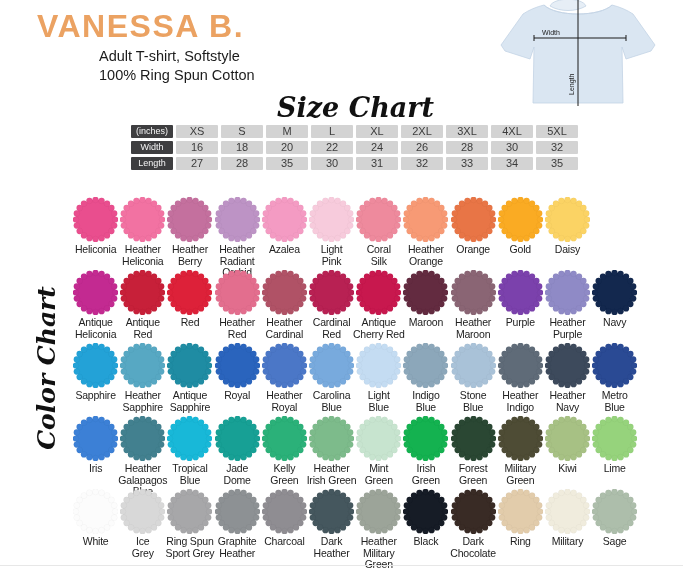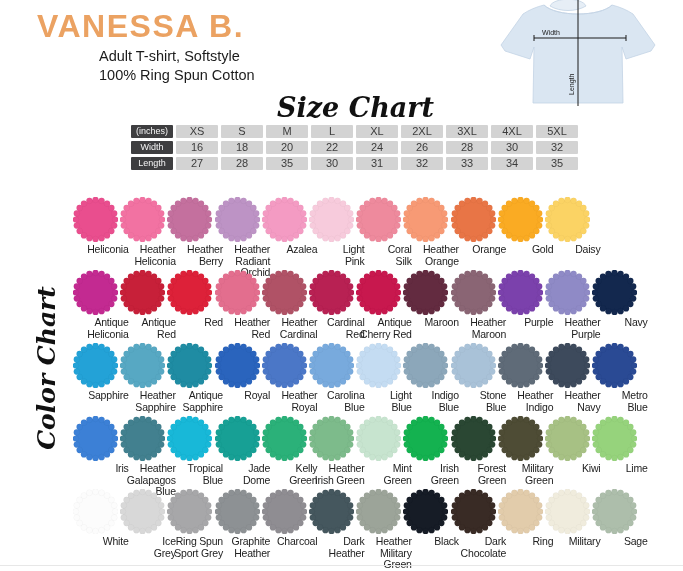--- a/index.html
+++ b/index.html
@@ -34,21 +34,21 @@
     position:absolute;left:-43px;top:348px;width:180px;height:40px;line-height:40px;
     text-align:center;transform:rotate(-90deg);
     font-family:"DejaVu Serif",serif;font-style:italic;font-weight:bold;font-size:25px;color:#111;
   }
   .color-grid{position:absolute;left:72px;top:197px;width:566px;}
   .sw-row{display:flex;height:73px;}
   .sw{width:47.2px;display:flex;flex-direction:column;align-items:center;flex:none;}
   .sw-circle{width:45px;height:45px;flex:none;}
   .sw-circle use{stroke:rgba(0,0,0,0.05);stroke-width:.5;}
   .sw-label{
-    width:66px;margin:2px -9.4px 0;text-align:right;font-size:10.5px;line-height:11.5px;
+    width:66px;margin:2px -9.4px 0;text-align:center;font-size:10.5px;line-height:11.5px;
     letter-spacing:-0.2px;color:#222;white-space:pre-line;
   }
   .bottom-line{position:absolute;left:0;right:0;top:565px;height:1px;background:#E7E7E7;}
 </style>
 </head>
 <body>
 
 <svg width="0" height="0" style="position:absolute" aria-hidden="true">
   <defs>
     <g id="scallop">

